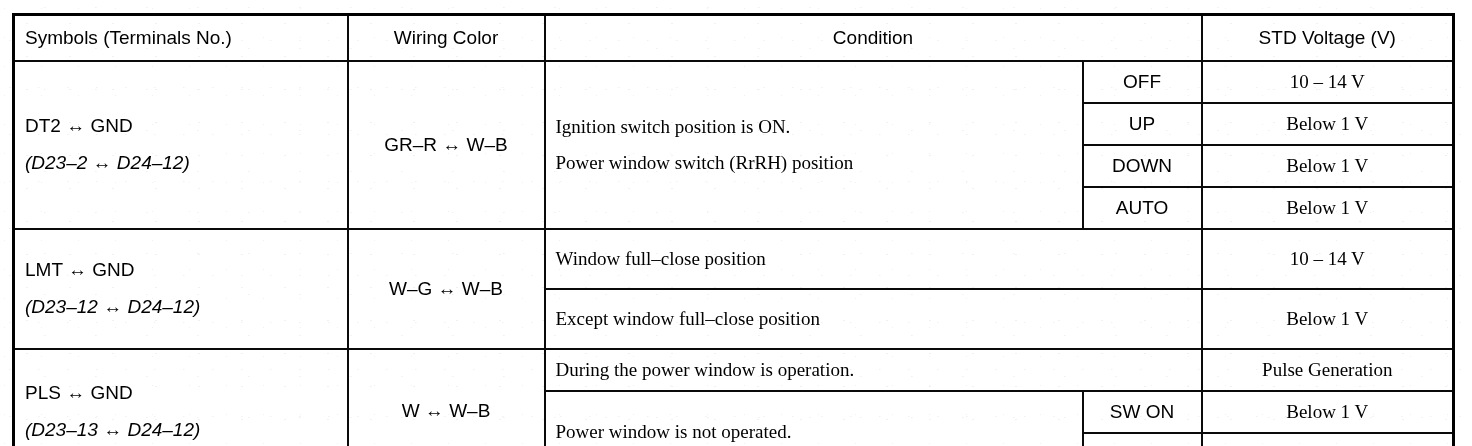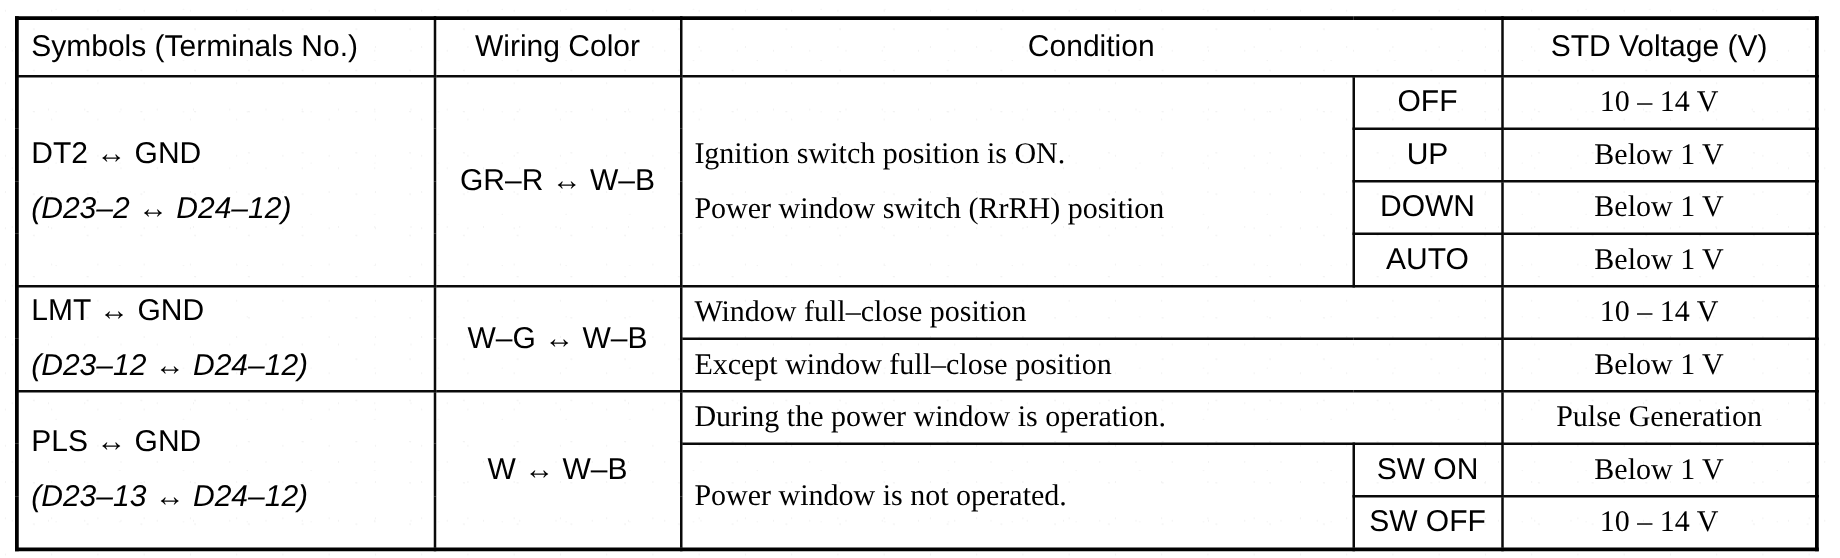--- a/index.html
+++ b/index.html
@@ -18,21 +18,21 @@
     left:12px; top:13px;
     width:1440px; height:419px;
     border-collapse:collapse;
     table-layout:fixed;
     background:#fff;
   }
   table.spec td, table.spec th{
     border:2.5px solid #0a0a0a;
     padding:0 10px;
     font-weight:400;
-    font-size:24px;
+    font-size:19px;
     line-height:1.42;
     color:#000;
     background:#fff;
     vertical-align:middle;
   }
   
   table.spec{border:3px solid #000;}
 
   .hdr{ text-align:center; font-size:19px; height:44px; }
   .hdr-left{ text-align:left; }
@@ -45,21 +45,21 @@
 
   .sym-line1{ display:block; }
   .sym-line2{ display:block; margin-top:10px;font-style:italic; }
 
   .cond-line1{ display:block; }
   .cond-line2{ display:block; margin-top:9px; }
 
   
   .r-h   { height:44px; }
   .r-dt  { height:42px; }
-  .r-lmt { height:42px; }
+  .r-lmt { height:60px; }
   .r-pls { height:42px; }
 
   
   #grain{
     position:absolute;inset:0;pointer-events:none;
     opacity:.05;
     background-image:
       radial-gradient(circle at 12% 30%, #000 0.6px, transparent 0.7px),
       radial-gradient(circle at 63% 71%, #000 0.6px, transparent 0.7px),
       radial-gradient(circle at 88% 18%, #000 0.6px, transparent 0.7px),

